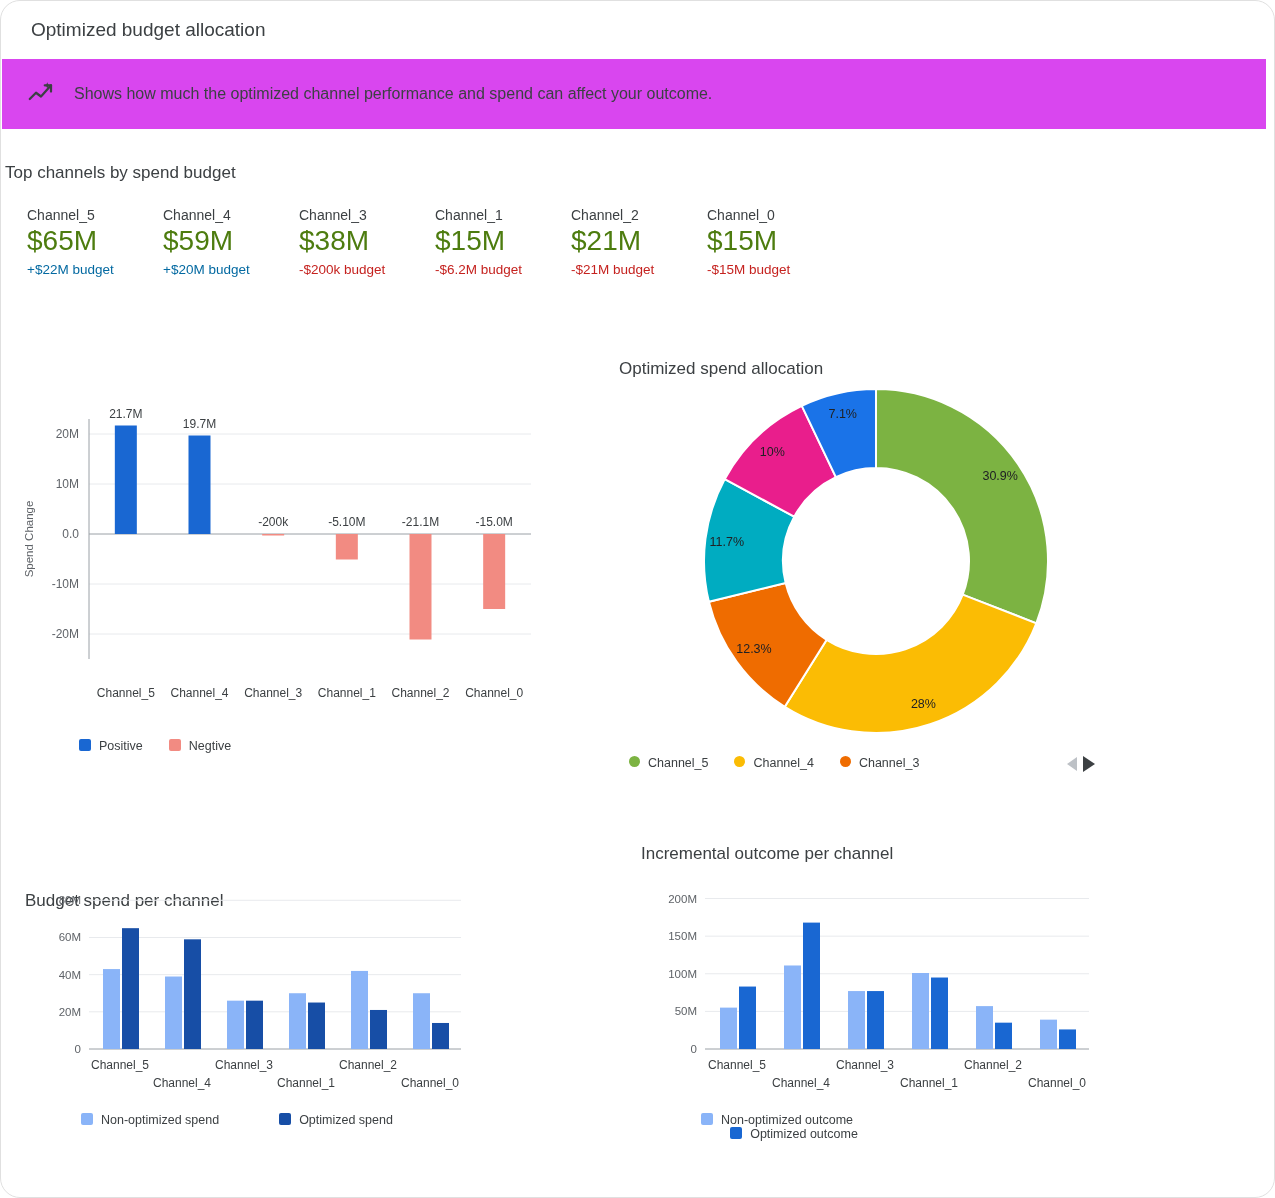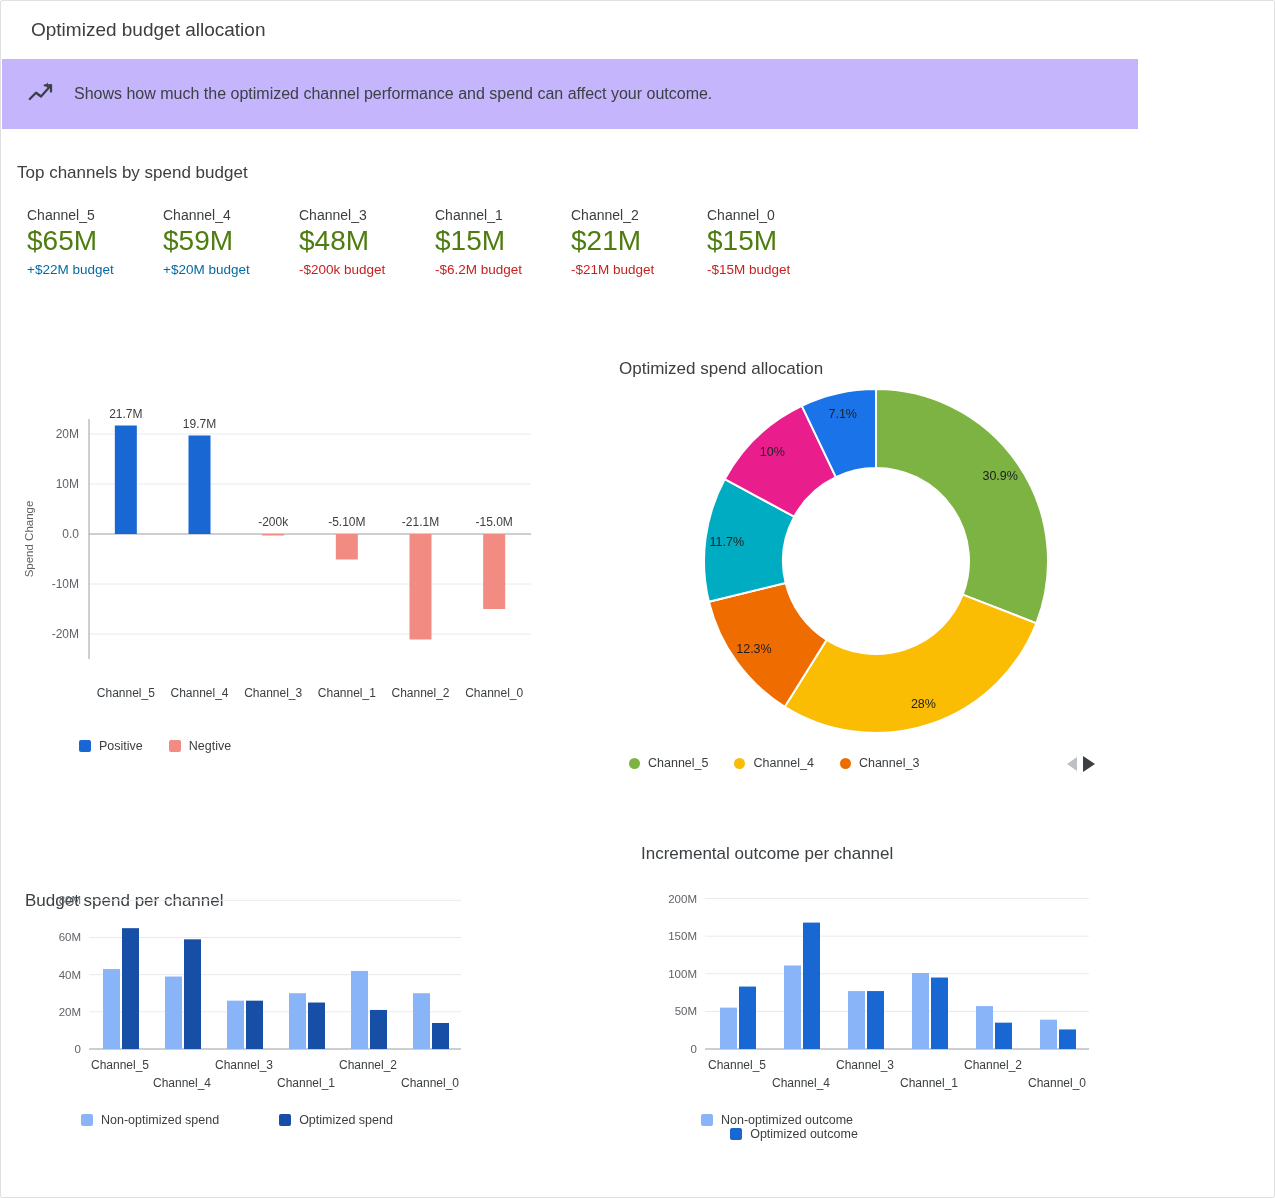--- a/index.html
+++ b/index.html
@@ -7,56 +7,56 @@
     margin: 0; padding: 0;
     background: #ffffff;
     font-family: "Liberation Sans", sans-serif;
   }
   #page {
     position: relative;
     width: 1275px;
     height: 1198px;
     background: #ffffff;
     border: 1px solid #e0e0e0;
-    border-radius: 2px;
+    border-radius: 20px;
     overflow: hidden;
   }
   
   .card-title {
     position: absolute;
     left: 30px; top: 18px;
     font-size: 19px;
     color: #3c4043;
   }
   .insight-bar {
     position: absolute;
     left: 1px; top: 58px;
-    width: 1136px; height: 70px;
-    background: #c4b5fd;
+    width: 1264px; height: 70px;
+    background: #d946ef;
     display: flex;
     align-items: center;
   }
   .insight-icon {
     margin-left: 22px;
     width: 34px; height: 34px;
     display: flex; align-items: center; justify-content: center;
     color: #3c4043;
   }
   .insight-text {
     margin-left: 16px;
     font-size: 16px;
     color: #3c4043;
   }
   
   .section-title {
     position: absolute;
     font-size: 17px;
     color: #3c4043;
   }
-  #kpi-title { left: 16px; top: 162px; }
+  #kpi-title { left: 4px; top: 162px; }
   .kpi-row {
     position: absolute;
     left: 26px; top: 206px;
     display: flex;
   }
   .kpi {
     width: 136px;
   }
   .kpi-name {
     font-size: 14px;
@@ -78,21 +78,21 @@
   
   .chart-box { position: absolute; }
   svg text { font-family: "Liberation Sans", sans-serif; }
   .legend {
     position: absolute;
     display: flex;
     align-items: center;
     font-size: 12.5px;
     color: #3c4043;
   }
-  .legend .item { display: flex; align-items: center; margin-right: 26px; }
+  .legend .item { display: flex; align-items: flex-start; margin-right: 26px; }
   .swatch { width: 12px; height: 12px; border-radius: 2px; margin-right: 8px; }
   .swatch.round { border-radius: 50%; width: 11px; height: 11px;}
   
   .pager { position: absolute; display: flex; align-items: center; gap: 6px; }
   .tri { width: 0; height: 0; }
   .tri-left { border-top: 7px solid transparent; border-bottom: 7px solid transparent; border-right: 10px solid #bdc1c6; }
   .tri-right { border-top: 8px solid transparent; border-bottom: 8px solid transparent; border-left: 12px solid #3c4043; }
 </style>
 </head>
 <body>
@@ -120,21 +120,21 @@
       <div class="kpi-value">$65M</div>
       <div class="kpi-delta pos">+$22M budget</div>
     </div>
     <div class="kpi">
       <div class="kpi-name">Channel_4</div>
       <div class="kpi-value">$59M</div>
       <div class="kpi-delta pos">+$20M budget</div>
     </div>
     <div class="kpi">
       <div class="kpi-name">Channel_3</div>
-      <div class="kpi-value">$48M</div>
+      <div class="kpi-value">$38M</div>
       <div class="kpi-delta neg">-$200k budget</div>
     </div>
     <div class="kpi">
       <div class="kpi-name">Channel_1</div>
       <div class="kpi-value">$15M</div>
       <div class="kpi-delta neg">-$6.2M budget</div>
     </div>
     <div class="kpi">
       <div class="kpi-name">Channel_2</div>
       <div class="kpi-value">$21M</div>

